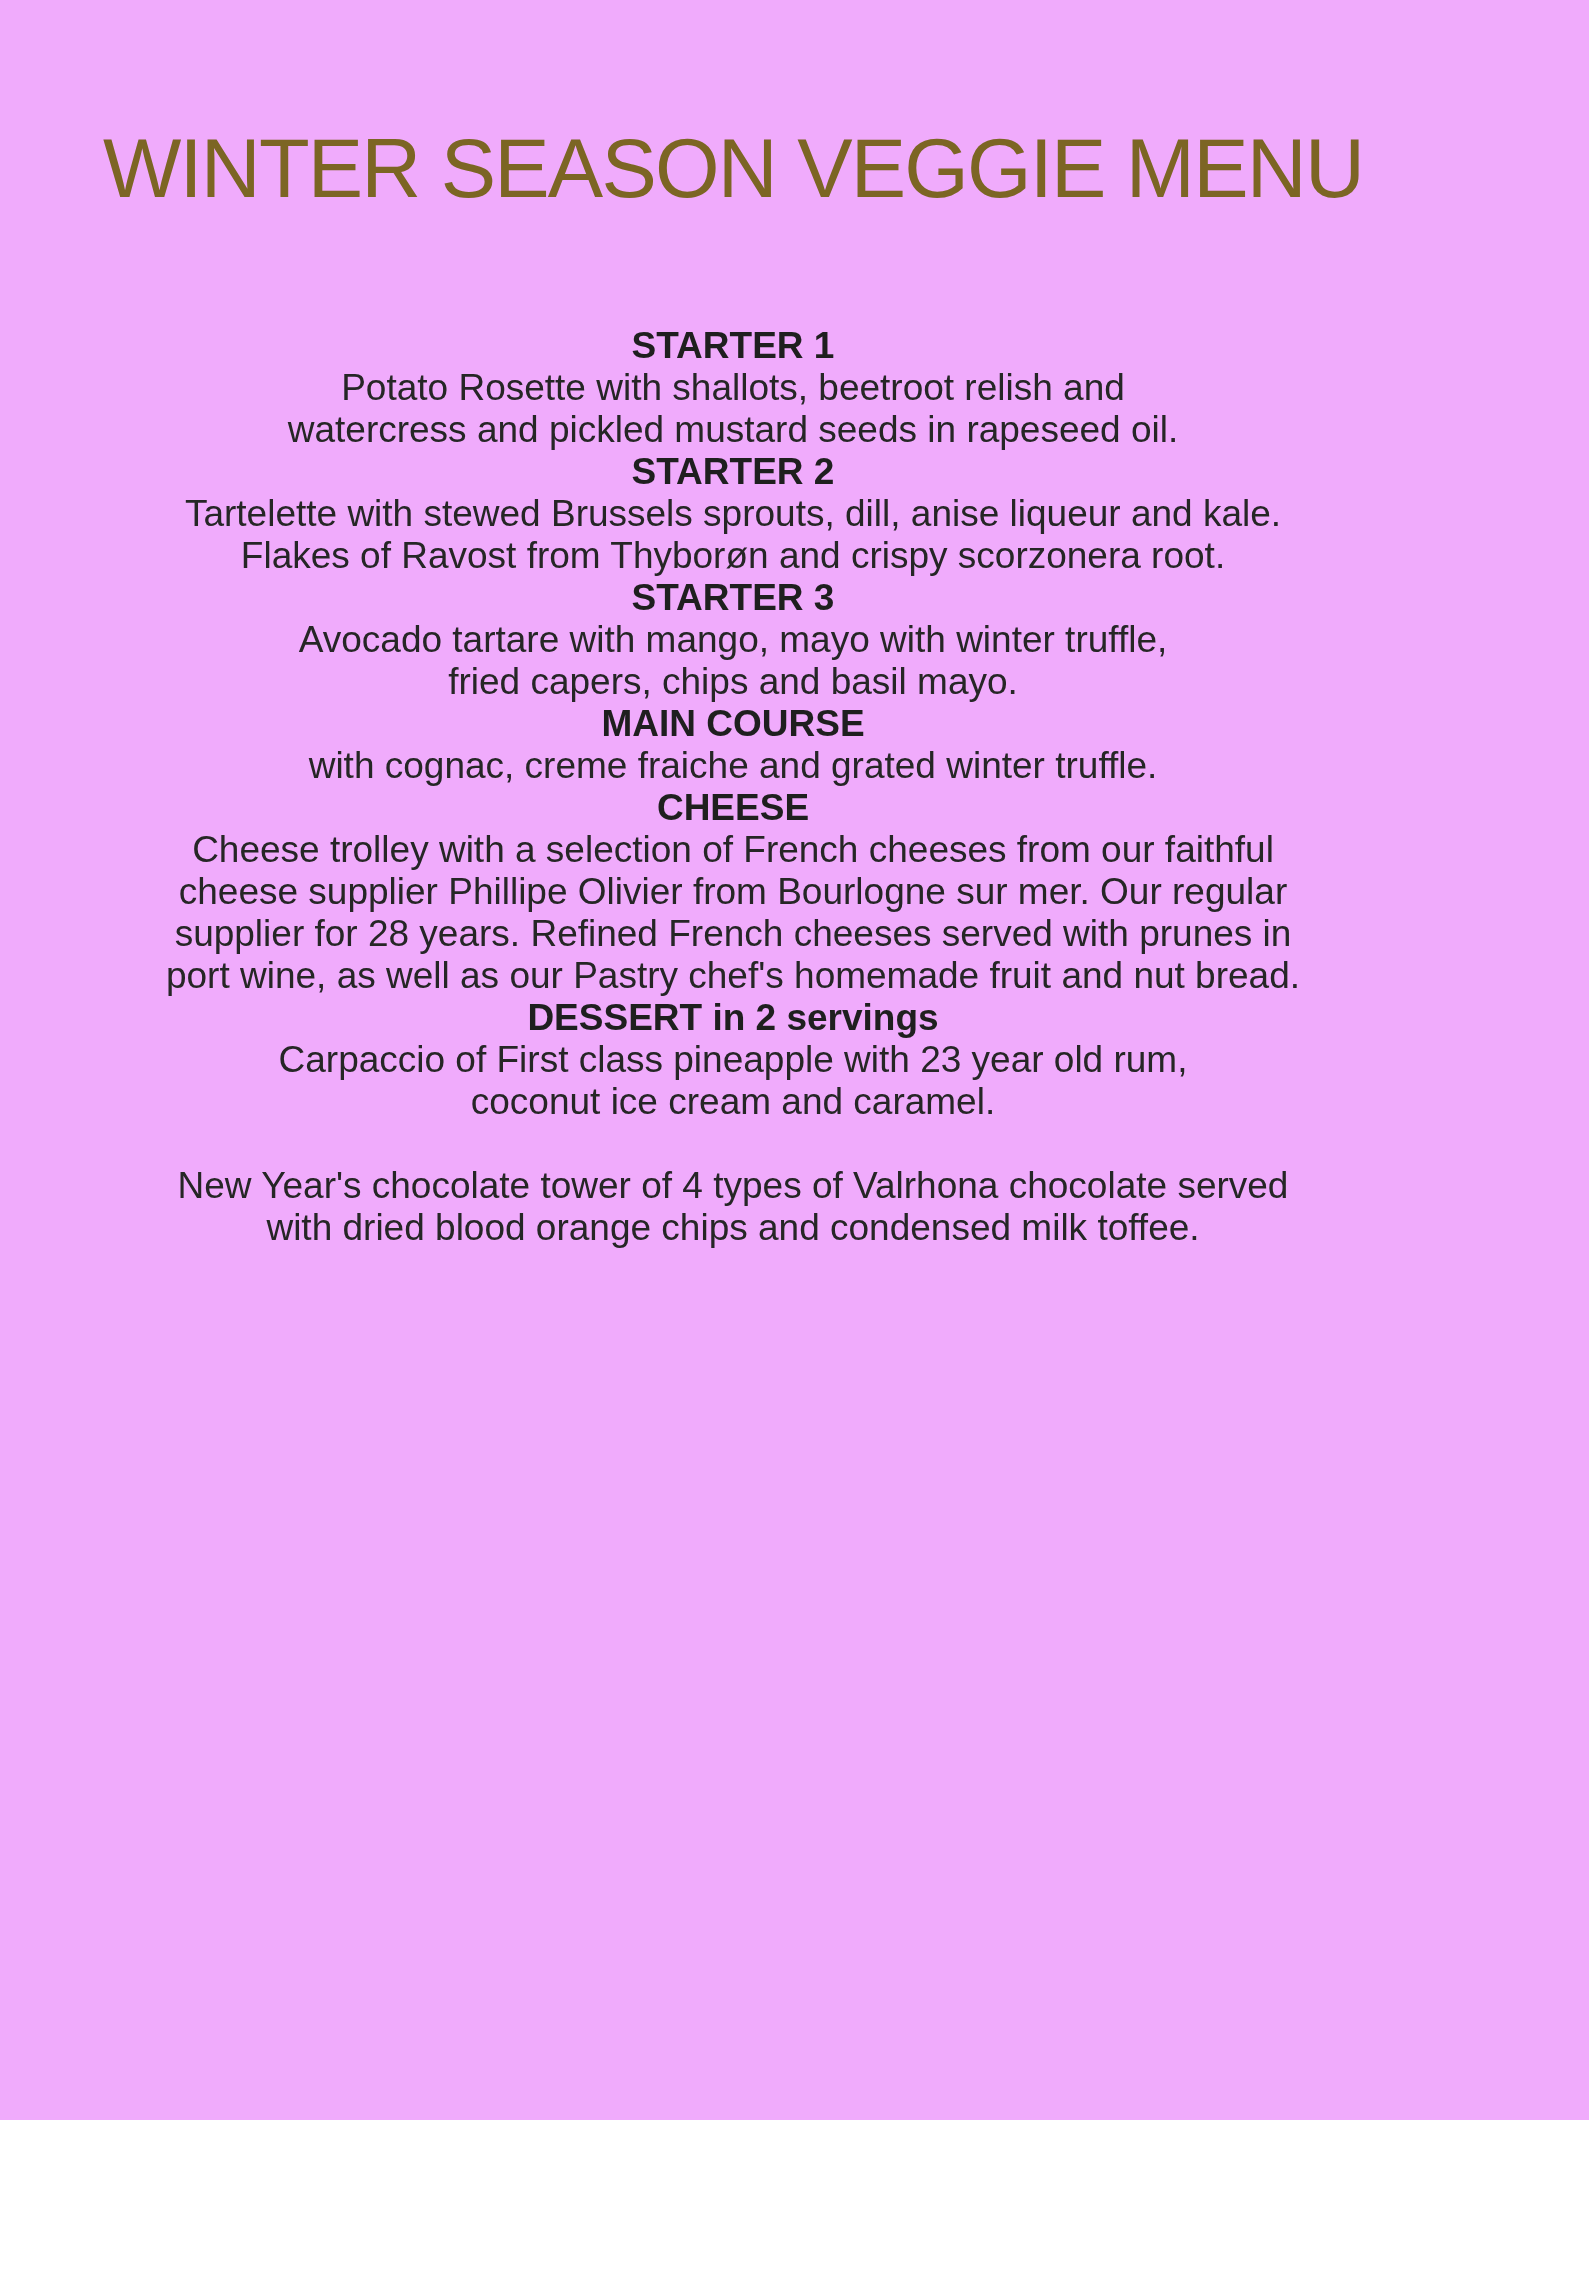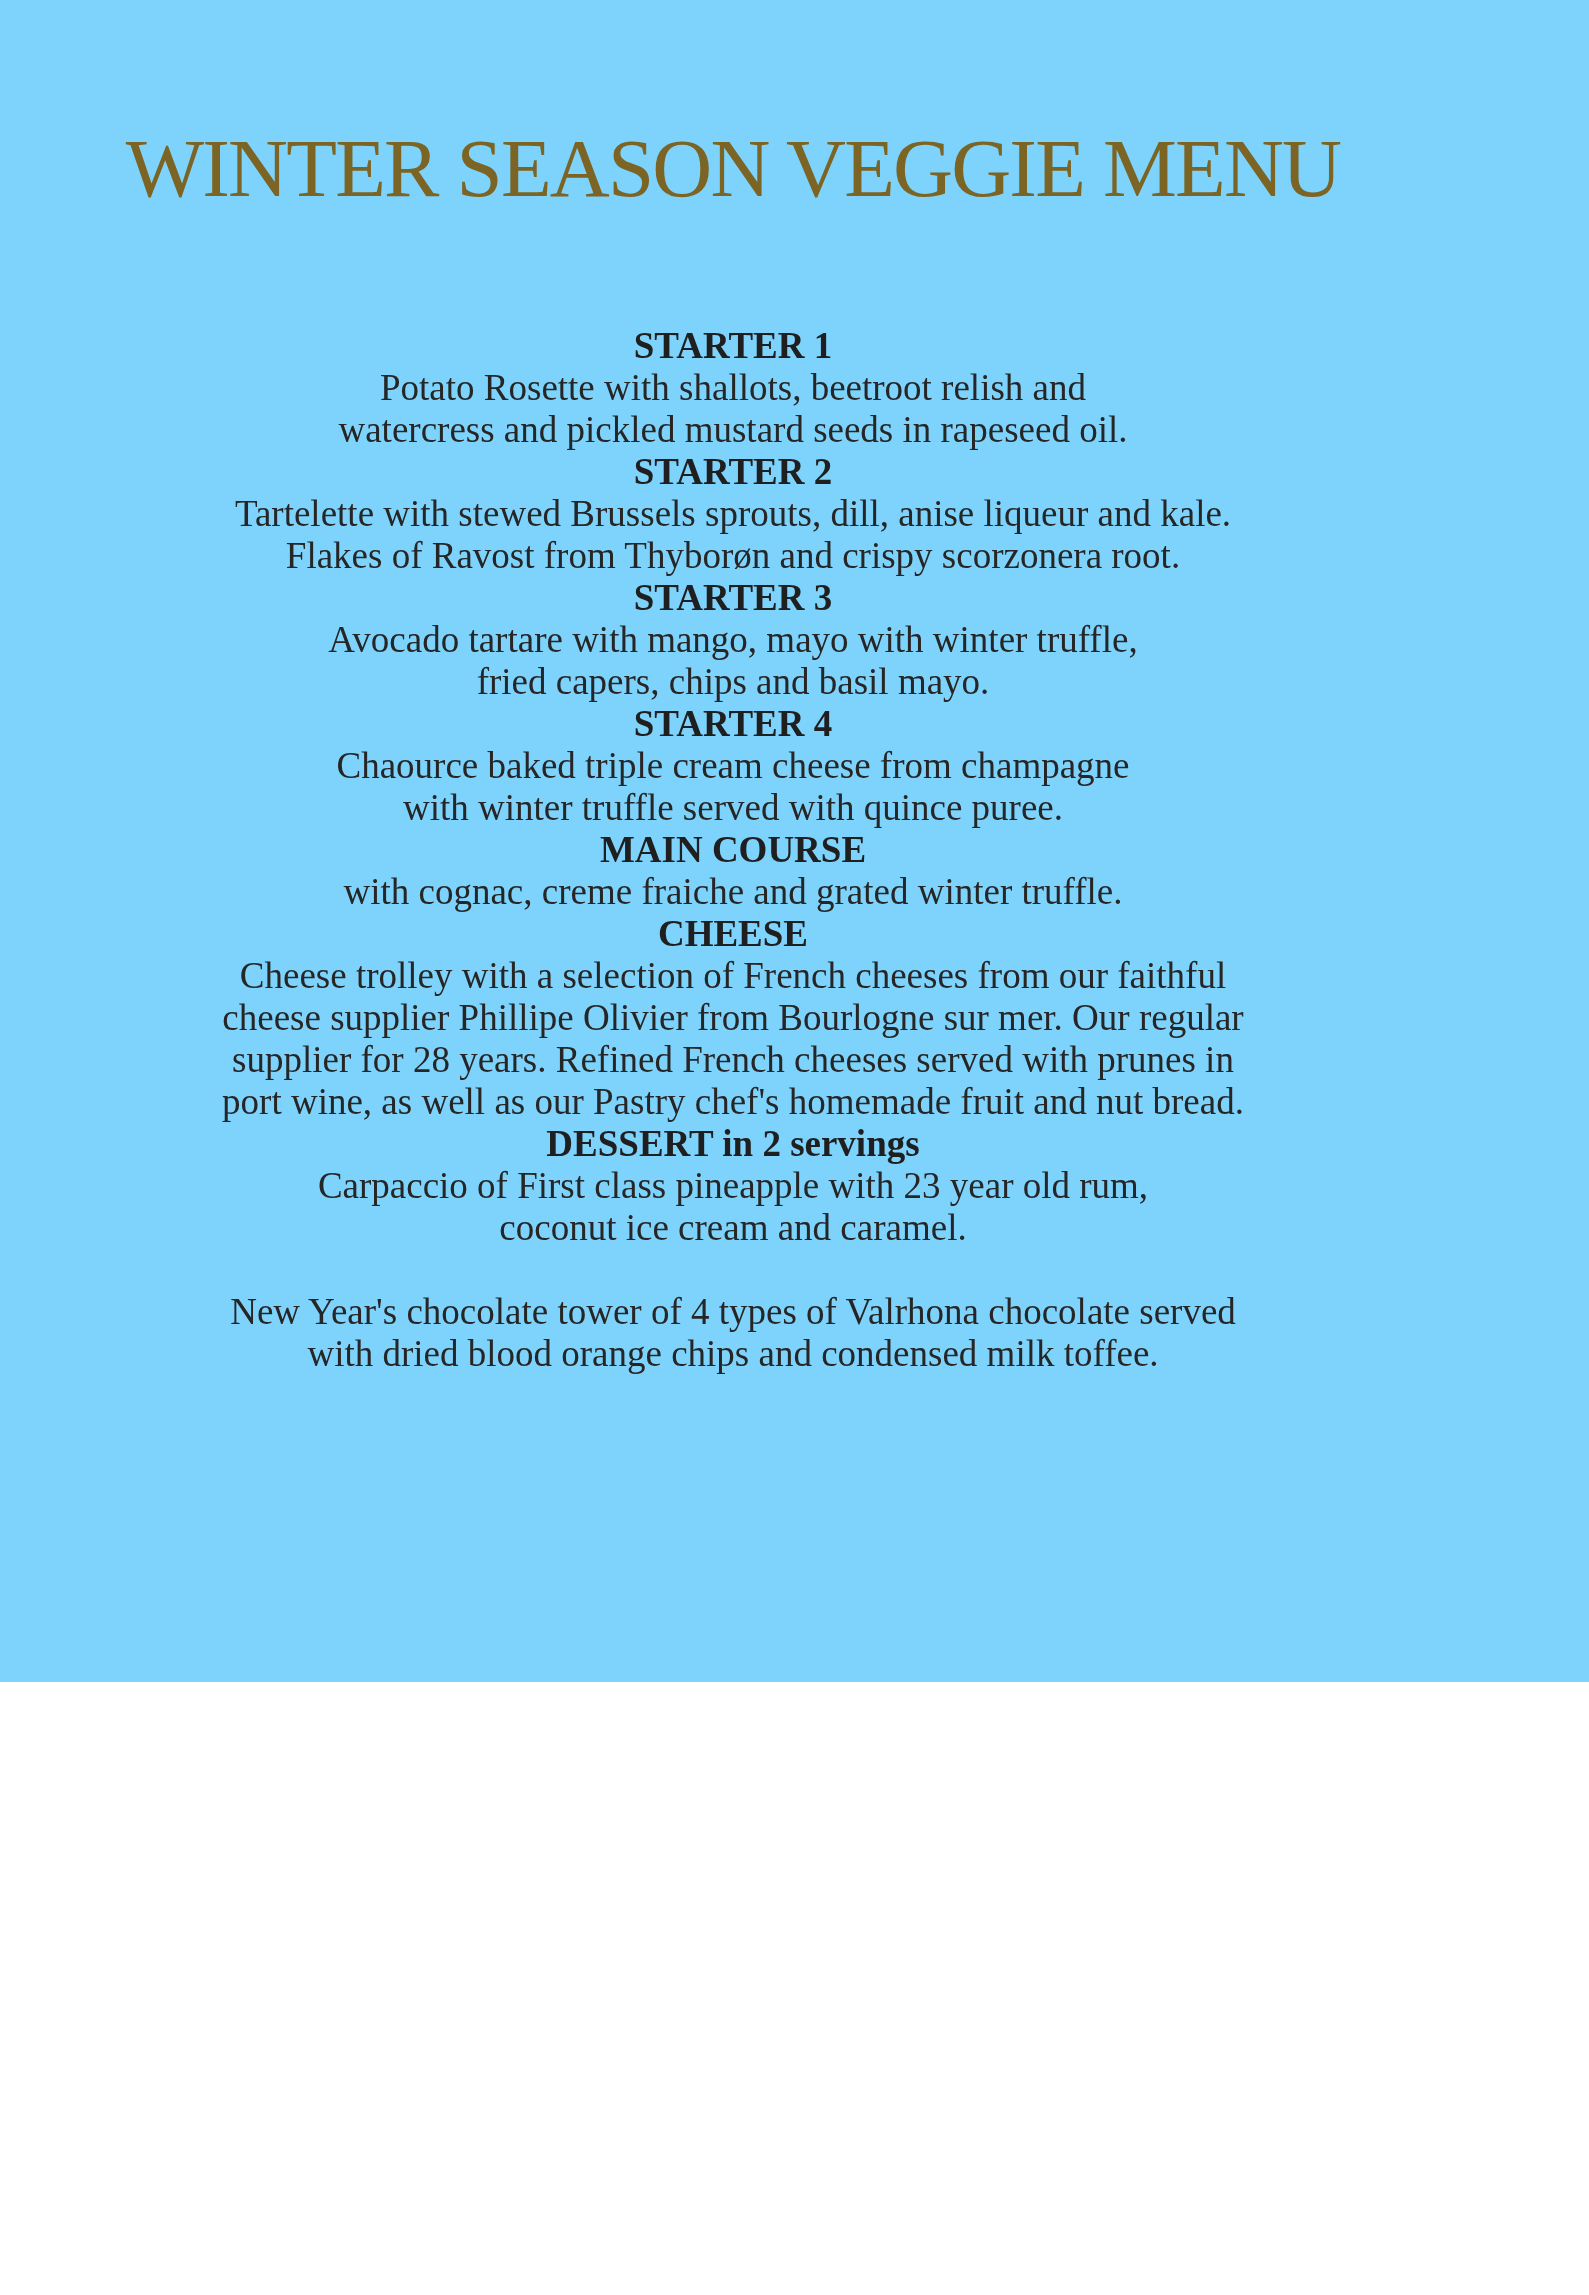--- a/index.html
+++ b/index.html
@@ -3,23 +3,23 @@
 <meta charset="utf-8">
 <style>
   html, body {
     margin: 0;
     padding: 0;
     background: #ffffff;
   }
   .page {
     position: relative;
     width: 1590px;
-    height: 1682px;
-    background: #7dd3fc;
-    font-family: Liberation Serif, serif;
+    height: 2120px;
+    background: #f0abfc;
+    font-family: Liberation Sans, sans-serif;
     color: #1c1c1c;
     overflow: hidden;
   }
   .content {
     width: 1466px;
     margin: 0;
     text-align: center;
   }
   .menu-title {
     margin: 0;
@@ -72,25 +72,20 @@
       <p class="line">Tartelette with stewed Brussels sprouts, dill, anise liqueur and kale.</p>
       <p class="line">Flakes of Ravost from Thyborøn and crispy scorzonera root.</p>
     </section>
 
     <section class="menu-section">
       <h2 class="heading">STARTER 3</h2>
       <p class="line">Avocado tartare with mango, mayo with winter truffle,</p>
       <p class="line">fried capers, chips and basil mayo.</p>
     </section>
 
-    <section class="menu-section">
-      <h2 class="heading">STARTER 4</h2>
-      <p class="line">Chaource baked triple cream cheese from champagne</p>
-      <p class="line">with winter truffle served with quince puree.</p>
-    </section>
 
     <section class="menu-section">
       <h2 class="heading">MAIN COURSE</h2>
       <p class="line">with cognac, creme fraiche and grated winter truffle.</p>
     </section>
 
     <section class="menu-section">
       <h2 class="heading">CHEESE</h2>
       <p class="line">Cheese trolley with a selection of French cheeses from our faithful</p>
       <p class="line">cheese supplier Phillipe Olivier from Bourlogne sur mer. Our regular</p>

